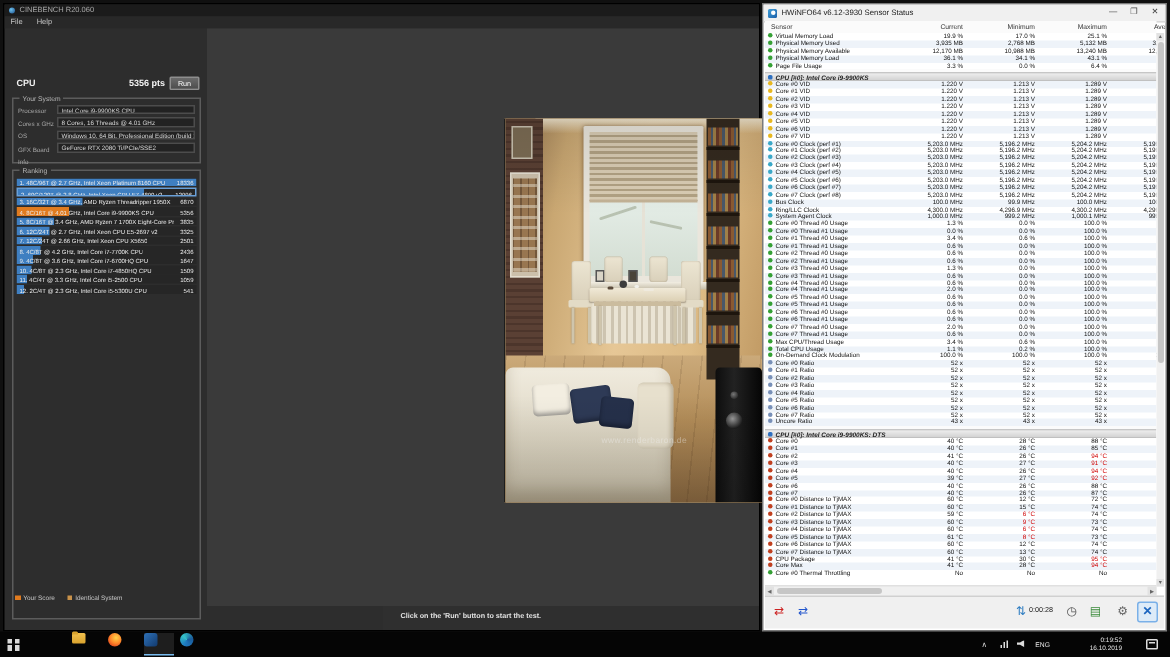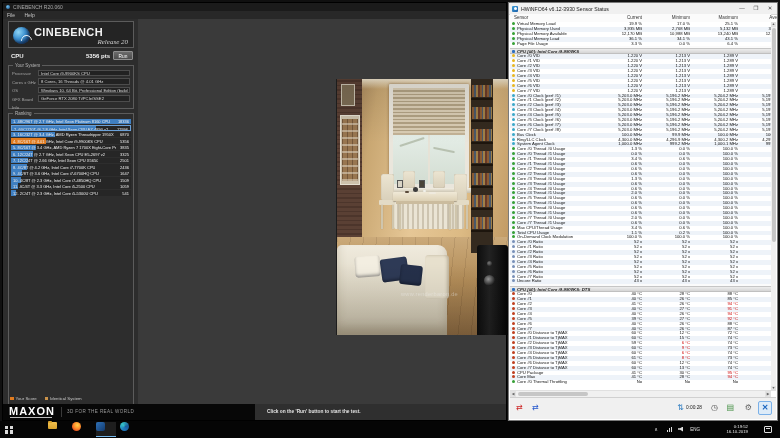--- a/index.html
+++ b/index.html
@@ -146,27 +146,20 @@
     <div id="cb-titlebar">
       <div id="cb-titleicon"></div>
       <span id="cb-title">CINEBENCH R20.060</span>
     </div>
     <div id="cb-menubar">
       <span class="cb-menu-item">File</span>
       <span class="cb-menu-item">Help</span>
     </div>
 
     <div id="cb-sidebar">
-      <div class="groupbox" id="cb-logobox">
-        <div id="cb-sphere">
-            <div id="cb-sphere-swirl"></div>
-          </div>
-        <div id="cb-wordmark">CINEBENCH</div>
-        <div id="cb-release">Release 20</div>
-      </div>
       <div id="cb-cpurow">
         <span id="cb-cpu-label">CPU</span>
         <span id="cb-score">5356 pts</span>
         <div id="cb-run">Run</div>
       </div>
       <div class="groupbox" id="cb-yoursystem">
         <span class="groupbox-title">Your System</span>
         <div id="ys-rows" style="position: absolute; inset: 3px 0px 0px;">
             <div class="ys-row">
               <span class="ys-label">Processor</span>
@@ -252,26 +245,20 @@
               <span class="rk-label">12. 2C/4T @ 2.3 GHz, Intel Core i5-5300U CPU</span>
               <span class="rk-score">541</span>
             </div>
           </div>
       </div>
       <div id="cb-legend"><span class="legend-item"><span class="legend-swatch" style="background: rgb(224, 123, 31);"></span><span>Your Score</span></span><span class="legend-item"><span class="legend-swatch" style="background: rgb(201, 146, 74);"></span><span>Identical System</span></span></div>
     </div>
 
     <div id="cb-viewport"></div>
 
-    <div id="cb-maxonbar">
-      <span id="maxon-logo">MAXON</span>
-      <div id="maxon-underline"></div>
-      <div id="maxon-divider"></div>
-      <span id="maxon-tagline">3D FOR THE REAL WORLD</span>
-    </div>
     <div id="cb-statusbar">
       <span id="cb-statustext">Click on the 'Run' button to start the test.</span>
     </div>
   </div>
 
   <div id="scene">
     <div class="sc" id="sc-wall"></div>
     <div class="sc" id="sc-ceil"></div>
     <div class="sc" id="sc-leftwall"></div>
     <div class="sc" id="sc-paint0"></div>

